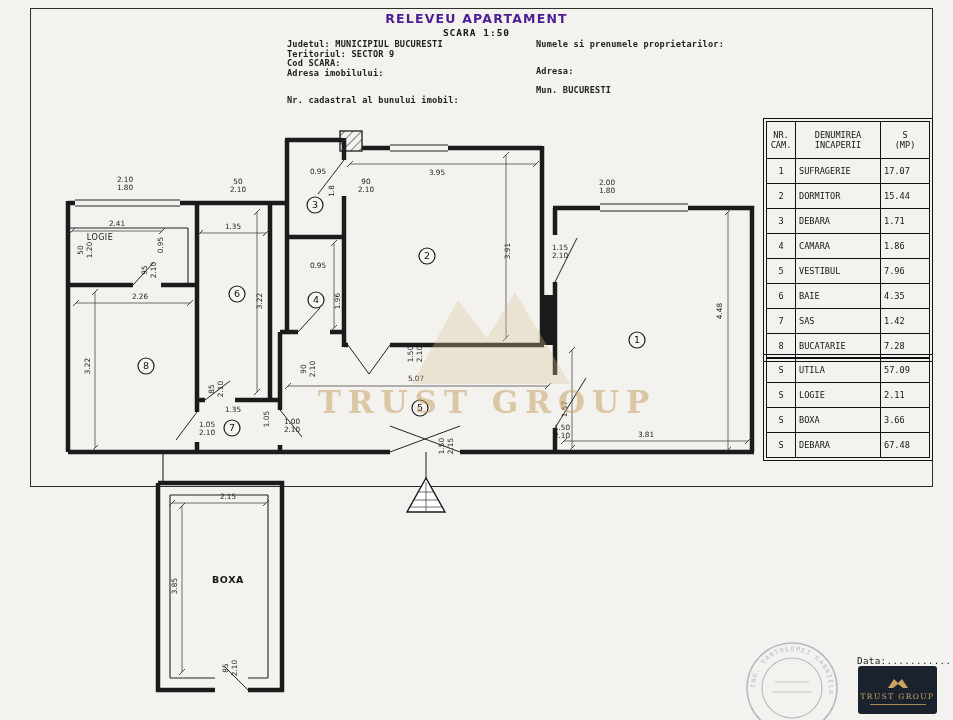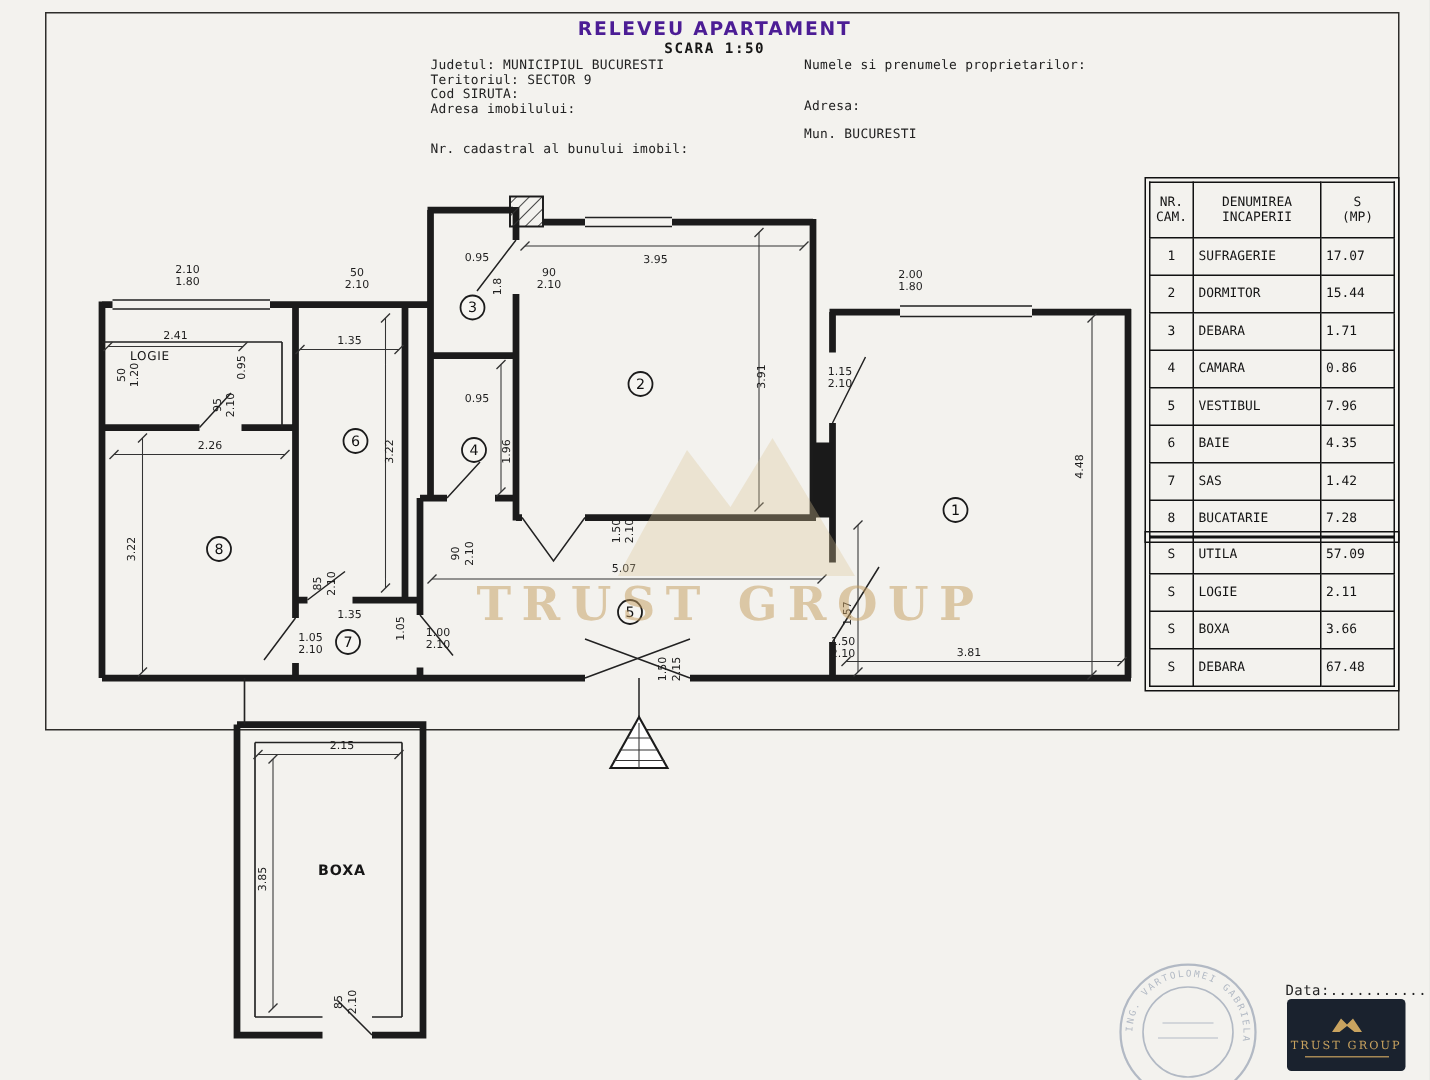--- a/index.html
+++ b/index.html
@@ -4,21 +4,21 @@
 <style>
   html,body{margin:0;padding:0;background:#e6e5e1;}
   .page{position:relative;width:953px;height:720px;background:#f3f2ee;overflow:hidden;
         font-family:"DejaVu Sans Mono",monospace;color:#1f1f1f;}
   .frame{position:absolute;left:30px;top:8px;width:901px;height:477px;border:1.5px solid #2e2d2a;}
   .title{position:absolute;left:0;top:11px;width:100%;text-align:center;
          font-family:"DejaVu Sans",sans-serif;font-weight:bold;font-size:12.5px;
          letter-spacing:1.2px;color:#4c1d95;}
   .scale{position:absolute;left:0;top:27px;width:100%;text-align:center;
          font-size:9.5px;font-weight:bold;letter-spacing:1px;color:#161616;}
-  .iblock{position:absolute;font-size:8.6px;line-height:9.6px;letter-spacing:.2px;color:#222;}
+  .iblock{position:absolute;font-size:8.6px;line-height:9.6px;letter-spacing:.2px;color:#222;font-weight:bold;}
   #info-left{left:287px;top:40px;}
   #info-right{left:536px;top:40px;}
   .gap18{height:18px;} .gap17{height:17px;} .gap10{height:10px;}
   table.areas{position:absolute;border-collapse:collapse;outline:1.2px solid #111;outline-offset:2px;background:transparent;}
   table.areas th,table.areas td{border:1.2px solid #111;font-weight:normal;font-size:8.6px;color:#141414;padding:0 3px;}
   table.areas th{white-space:pre-line;text-align:center;height:36px;line-height:10px;}
   table.areas td{height:24px;}
   #tbl-main{left:766px;top:121px;}
   #tbl-sum{left:766px;top:357px;}
   .c1{width:22px;text-align:center;} .c2{width:78px;} .c3{width:42px;}
@@ -40,21 +40,21 @@
 <div class="page">
 
   <div class="frame"></div>
 
   <div class="title">RELEVEU APARTAMENT</div>
   <div class="scale">SCARA 1:50</div>
 
   <div class="iblock" id="info-left">
     <div>Judetul: MUNICIPIUL BUCURESTI</div>
     <div>Teritoriul: SECTOR 9</div>
-    <div>Cod SIRUTA:</div>
+    <div>Cod SCARA:</div>
     <div>Adresa imobilului:</div>
     <div class="gap18"></div>
     <div>Nr. cadastral al bunului imobil:</div>
   </div>
 
   <div class="iblock" id="info-right">
     <div>Numele si prenumele proprietarilor:</div>
     <div class="gap17"></div>
     <div>Adresa:</div>
     <div class="gap10"></div>
@@ -82,21 +82,21 @@
       <td class="c3">15.44</td>
     </tr>
     <tr>
       <td class="c1">3</td>
       <td class="c2">DEBARA</td>
       <td class="c3">1.71</td>
     </tr>
     <tr>
       <td class="c1">4</td>
       <td class="c2">CAMARA</td>
-      <td class="c3">0.86</td>
+      <td class="c3">1.86</td>
     </tr>
     <tr>
       <td class="c1">5</td>
       <td class="c2">VESTIBUL</td>
       <td class="c3">7.96</td>
     </tr>
     <tr>
       <td class="c1">6</td>
       <td class="c2">BAIE</td>
       <td class="c3">4.35</td>

